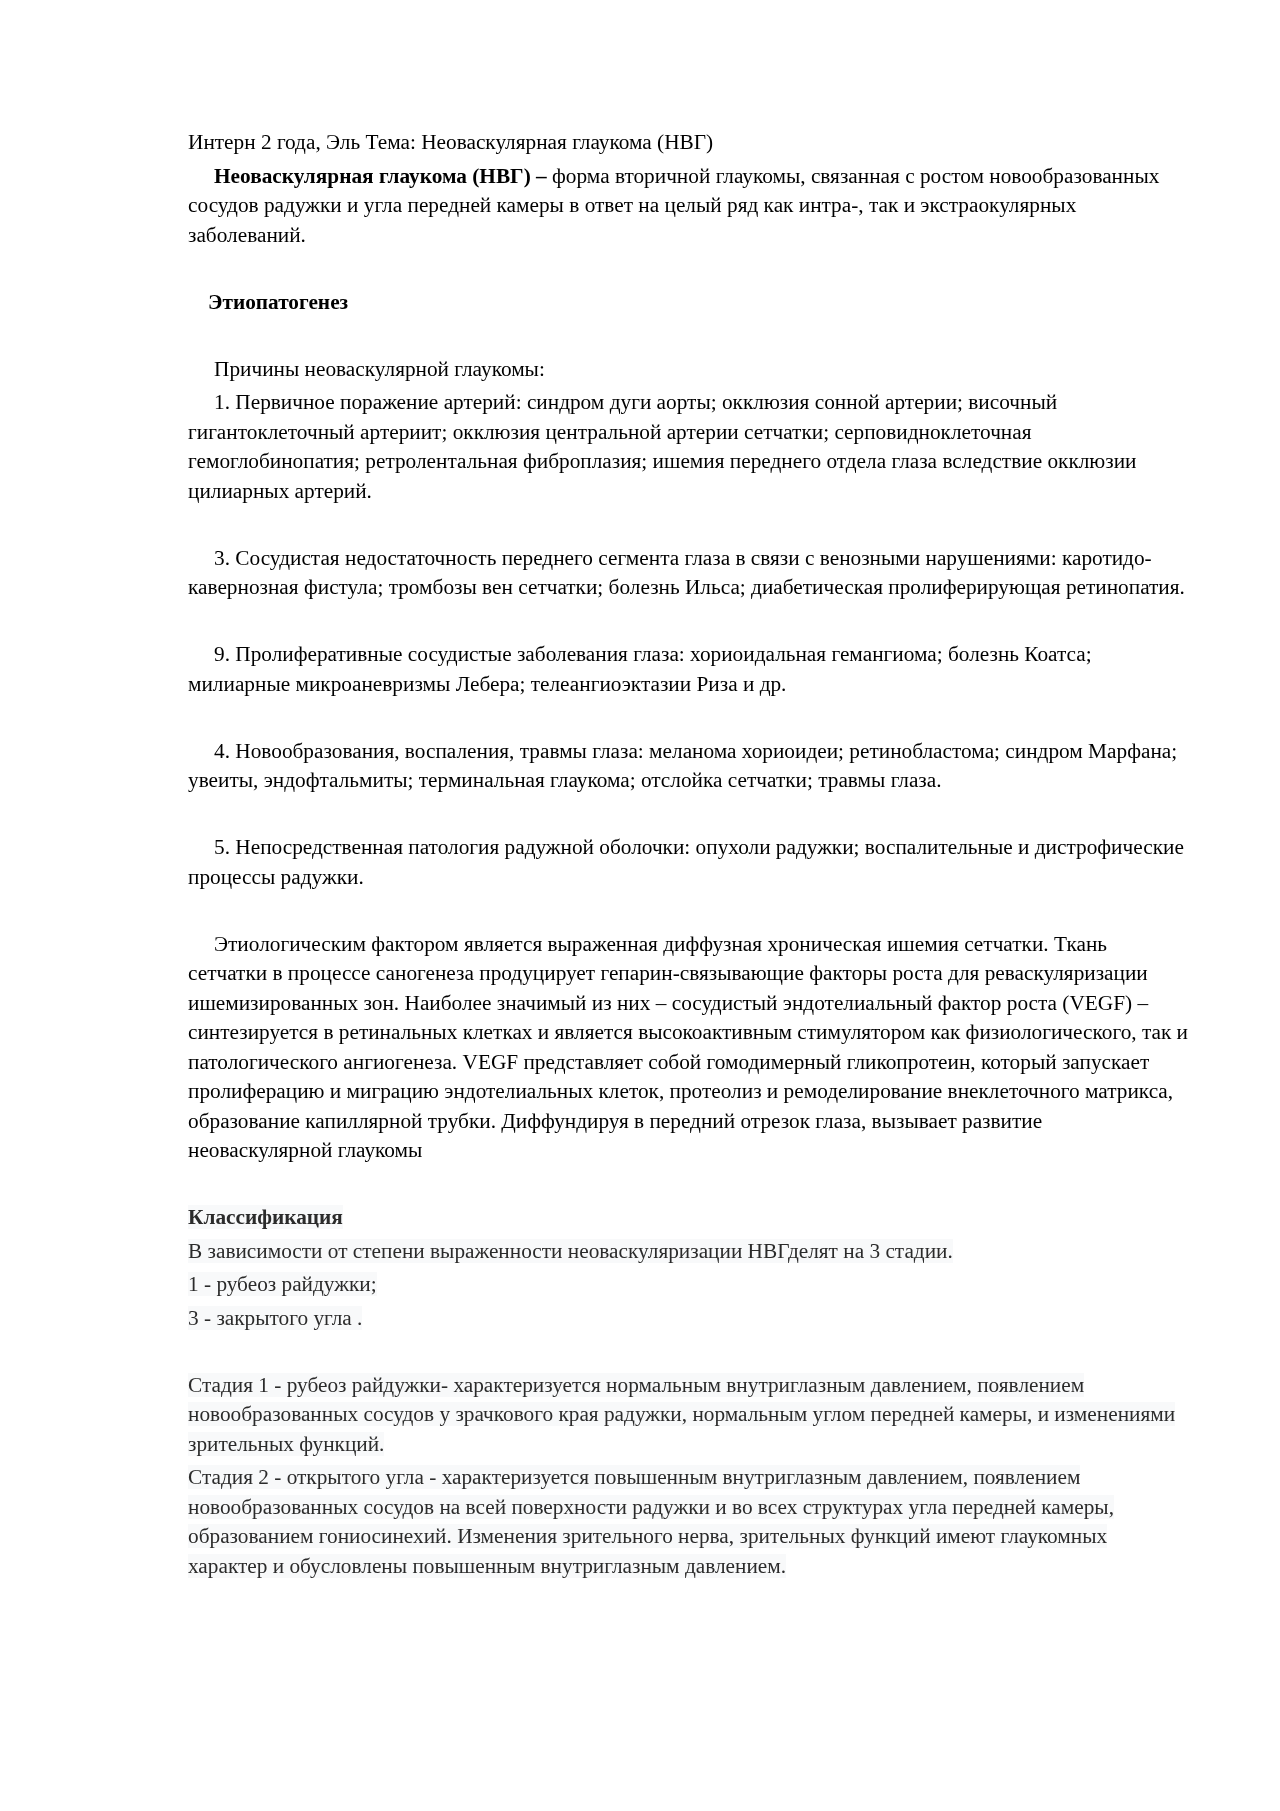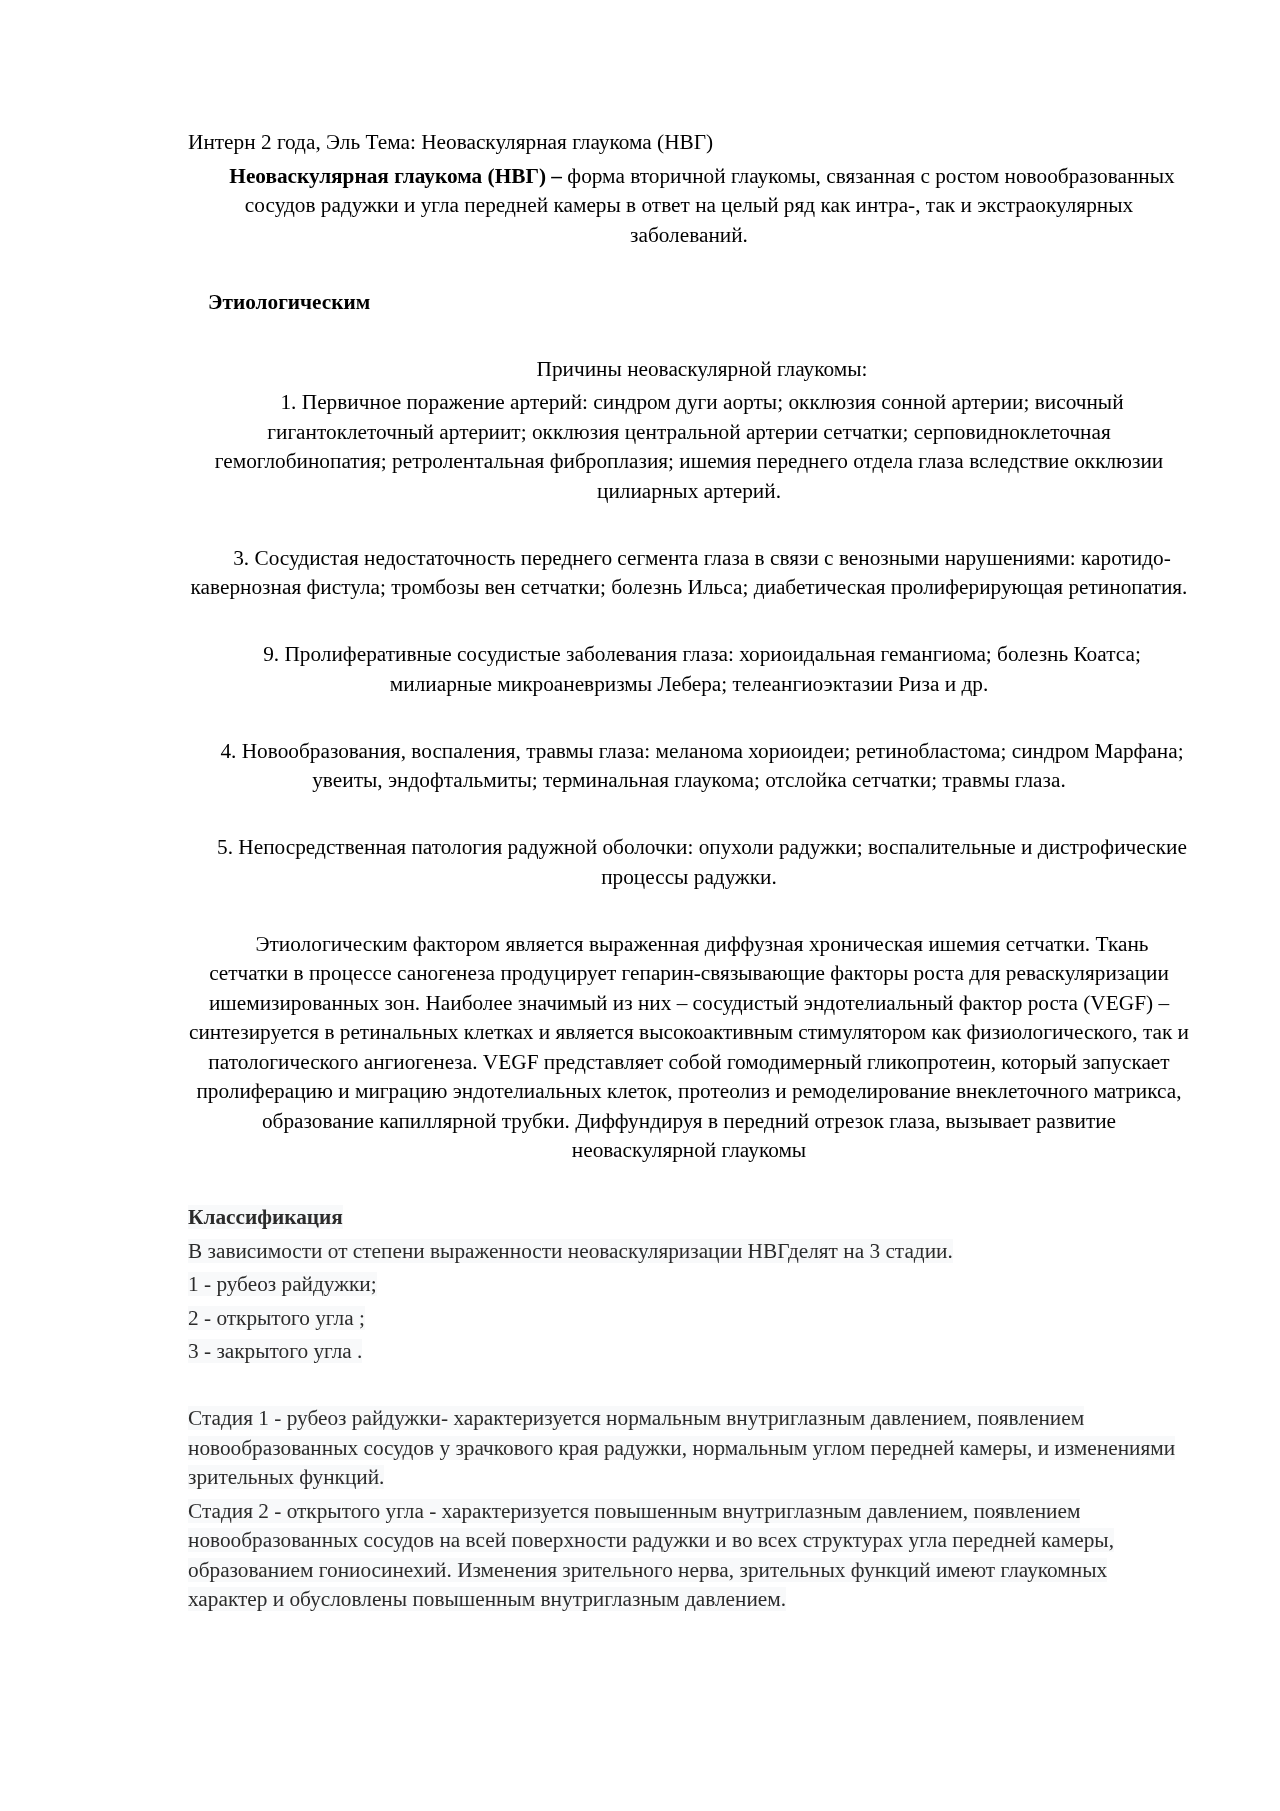--- a/index.html
+++ b/index.html
@@ -5,40 +5,40 @@
   html, body { margin: 0; padding: 0; background: #ffffff; }
   body { width: 1280px; height: 1811px; overflow: hidden; position: relative; }
   .page {
     position: absolute; left: 0; top: 0; width: 1280px; height: 1811px; background: #ffffff;
   }
   .content {
     position: absolute; left: 184px; top: 124px; width: 1010px;
     font-family: "Liberation Serif", serif; font-size: 21.3px; line-height: 29.5px; color: #000;
   }
   p { margin: 4px; }
-  .indent { text-indent: 26px; text-align: center; }
+  .indent { text-indent: 26px; }
   .indent-h { padding-left: 20px; }
   .blank { height: 29.5px; }
   .bold { font-weight: bold; }
   .hl { background: #f8f9fa; color: #2b2b2b; display: inline; box-decoration-break: clone; -webkit-box-decoration-break: clone; }
   .hl-block { color: #2b2b2b; }
 </style>
 </head>
 <body>
 
 <div class="page">
   <div class="content">
 
     <p>Интерн 2 года,  Эль Тема: Неоваскулярная глаукома (НВГ)</p>
 
     <p class="indent"><span class="bold">Неоваскулярная глаукома (НВГ) –</span><span> форма вторичной глаукомы, связанная с ростом новообразованных сосудов радужки и угла передней камеры  в ответ на целый ряд как интра-, так и экстраокулярных заболеваний.</span></p>
 
     <div class="blank"></div>
 
-    <p class="indent-h bold">Этиологическим</p>
+    <p class="indent-h bold">Этиопатогенез</p>
 
     <div class="blank"></div>
 
     <p class="indent">Причины неоваскулярной глаукомы:</p>
     <p class="indent">1. Первичное поражение артерий: синдром дуги аорты; окклюзия сонной артерии; височный гигантоклеточный артериит; окклюзия центральной артерии сетчатки; серповидноклеточная гемоглобинопатия; ретролентальная фиброплазия; ишемия переднего отдела глаза вследствие окклюзии цилиарных артерий.</p>
     <div class="blank"></div>
     <p class="indent">3. Сосудистая недостаточность переднего сегмента глаза в связи с венозными нарушениями: каротидо-кавернозная фистула; тромбозы вен сетчатки; болезнь Ильса; диабетическая пролиферирующая ретинопатия.</p>
     <div class="blank"></div>
     <p class="indent">9. Пролиферативные сосудистые заболевания глаза: хориоидальная гемангиома; болезнь Коатса; милиарные микроаневризмы Лебера; телеангиоэктазии Риза и др.</p>
     <div class="blank"></div>
@@ -48,21 +48,20 @@
     <div class="blank"></div>
     <p class="indent">Этиологическим фактором является выраженная диффузная хроническая ишемия сетчатки. Ткань сетчатки в процессе саногенеза продуцирует гепарин-связывающие факторы роста для реваскуляризации ишемизированных зон. Наиболее значимый из них – сосудистый эндотелиальный фактор роста (VEGF) – синтезируется в ретинальных клетках и является высокоактивным стимулятором как физиологического, так и патологического ангиогенеза. VEGF представляет собой гомодимерный гликопротеин, который запускает пролиферацию и миграцию эндотелиальных клеток, протеолиз и ремоделирование внеклеточного матрикса, образование капиллярной трубки. Диффундируя в передний отрезок глаза, вызывает развитие неоваскулярной глаукомы</p>
 
     <div class="blank"></div>
 
     <p class="hl-block">
       <span class="hl bold">Классификация</span>
     </p>
     <p class="hl-block"><span class="hl">В зависимости  от степени выраженности неоваскуляризации НВГделят на 3 стадии.</span></p>
     <p class="hl-block"><span class="hl">1 - рубеоз райдужки;</span></p>
-    <p class="hl-block"><span class="hl">2 - открытого угла ;</span></p>
     <p class="hl-block"><span class="hl">3 - закрытого угла .</span></p>
 
     <div class="blank"></div>
 
     <p class="hl-block"><span class="hl">Стадия 1 - рубеоз райдужки- характеризуется нормальным внутриглазным давлением, появлением новообразованных сосудов у зрачкового края радужки, нормальным углом передней камеры, и изменениями зрительных функций.</span></p>
     <p class="hl-block"><span class="hl">Стадия 2 - открытого угла - характеризуется повышенным внутриглазным давлением, появлением новообразованных сосудов на всей поверхности радужки и во всех структурах угла передней камеры, образованием гониосинехий. Изменения зрительного нерва, зрительных функций имеют глаукомных характер и обусловлены повышенным внутриглазным давлением.</span></p>
 
   </div>
 </div>
 

